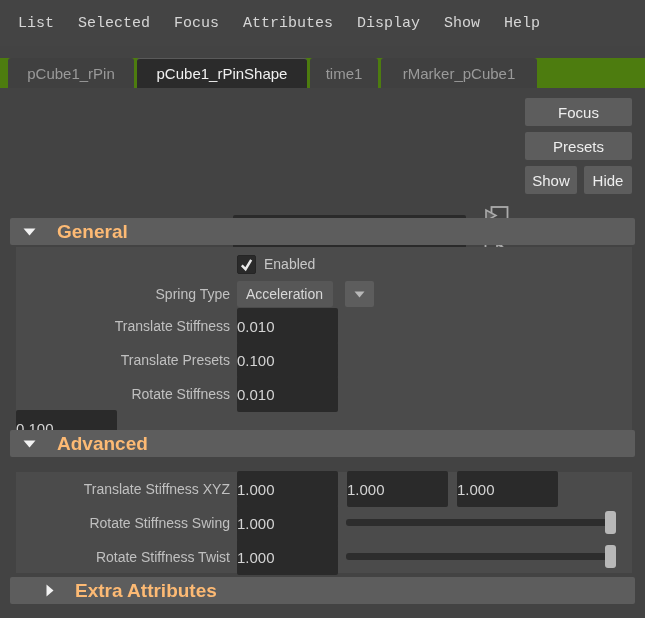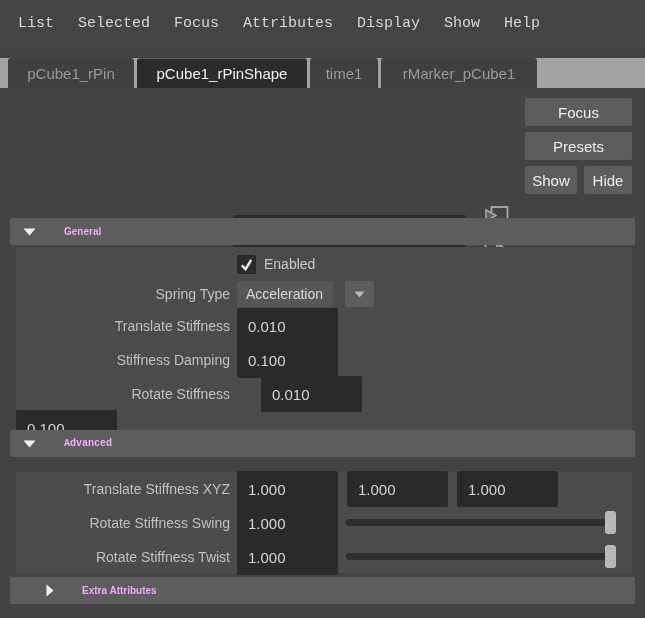--- a/index.html
+++ b/index.html
@@ -14,21 +14,21 @@
   
   .menubar {
     position:absolute; left:0; top:0; width:645px; height:46px;
     display:flex; align-items:center; gap:24px; padding-left:18px;
     background:#444444;
   }
   .menu-item { font-size:15px; color:#d6d6d6; cursor:default;font-family:Liberation Mono, monospace; }
   
   .tabstrip {
     position:absolute; left:0; top:58px; width:645px; height:30px;
-    background:#a3a3a3; display:flex; align-items:stretch; gap:3px; padding-left:8px;
+    background:#4d7c0f; display:flex; align-items:stretch; gap:3px; padding-left:8px;
   }
   .tab {
     display:flex; align-items:center; justify-content:center;
     background:#404040; color:#9a9a9a; font-size:15px;
     border-radius:3px 3px 0 0; padding:0 4px;
   }
   .tab.active {
     background:#2b2b2b; color:#f1f1f1;
     border-top:1px solid #5a5a5a;
   }
@@ -56,39 +56,39 @@
   .btn-focus   { left:525px; top:10px;  width:107px; height:28px; }
   .btn-presets { left:525px; top:44px;  width:107px; height:28px; }
   .btn-show    { left:525px; top:78px;  width:52px;  height:28px; }
   .btn-hide    { left:584px; top:78px;  width:48px;  height:28px; }
   
   .sec-header {
     position:absolute; left:10px; width:625px; height:27px;
     background:#5d5d5d; border-radius:2px;
     display:flex; align-items:center; padding-left:13px; cursor:pointer;
   }
-  .sec-title { font-size:10px; font-weight:bold; color:#f0abfc; margin-left:28px; }
+  .sec-title { font-size:19px; font-weight:bold; color:#fdba74; margin-left:21px; }
   .sec-arrow { display:flex; align-items:center; }
   .sec-frame {
     position:absolute; left:16px; width:616px; background:#4b4b4b;
   }
   .hdr-general { top:218px; }
   .frame-general { top:247px; height:193px; }
-  .hdr-advanced { top:430px;font-family:Liberation Mono, monospace; }
+  .hdr-advanced { top:430px; }
   .frame-advanced { top:472px; height:101px; }
   .hdr-extra { top:577px;padding-left:36px; }
   
   .row { position:absolute; left:0; width:616px; height:34px; display:flex; align-items:center; }
   .row-label {
     width:221px; text-align:right; padding-right:7px;
     font-size:14px; color:#c0c0c0; flex:none;
   }
   .num-field {
     width:101px; height:36px; background:#2a2a2a; border:none; border-radius:2px;
-    color:#d4d4d4; font-size:15px; padding-left:11px; flex:none;
+    color:#d4d4d4; font-size:15px; flex:none;
     font-family:"Liberation Sans","DejaVu Sans",sans-serif; outline:none;
   }
   .num-field + .num-field { margin-left:9px; }
   .checkbox {
     width:19px; height:19px; background:#2a2a2a; border:1px solid #252525;
     border-radius:2px; display:flex; align-items:center; justify-content:center;
     cursor:pointer; flex:none;
   }
   .check-label { margin-left:8px; font-size:14px; color:#c8c8c8; }
   .dropdown {
@@ -183,24 +183,24 @@
       </svg>
     </div>
     <span class="check-label">Enabled</span>
   </div>
 
   <div class="row" style="top:62px;">
     <div class="row-label">Translate Stiffness</div>
     <input class="num-field" value="0.010" style="">
   </div>
   <div class="row" style="top:96px;">
-    <div class="row-label">Stiffness Damping</div>
+    <div class="row-label">Translate Presets</div>
     <input class="num-field" value="0.100" style="">
   </div>
-  <div class="row" style="top:130px;gap:24px;">
+  <div class="row" style="top:130px;">
     <div class="row-label">Rotate Stiffness</div>
     <input class="num-field" value="0.010" style="">
   </div>
   <div class="row" style="top:164px;">
     <input class="num-field" value="0.100" style="">
   </div>
 </div>
 
 <div class="sec-header hdr-advanced">
   <span class="sec-arrow">

